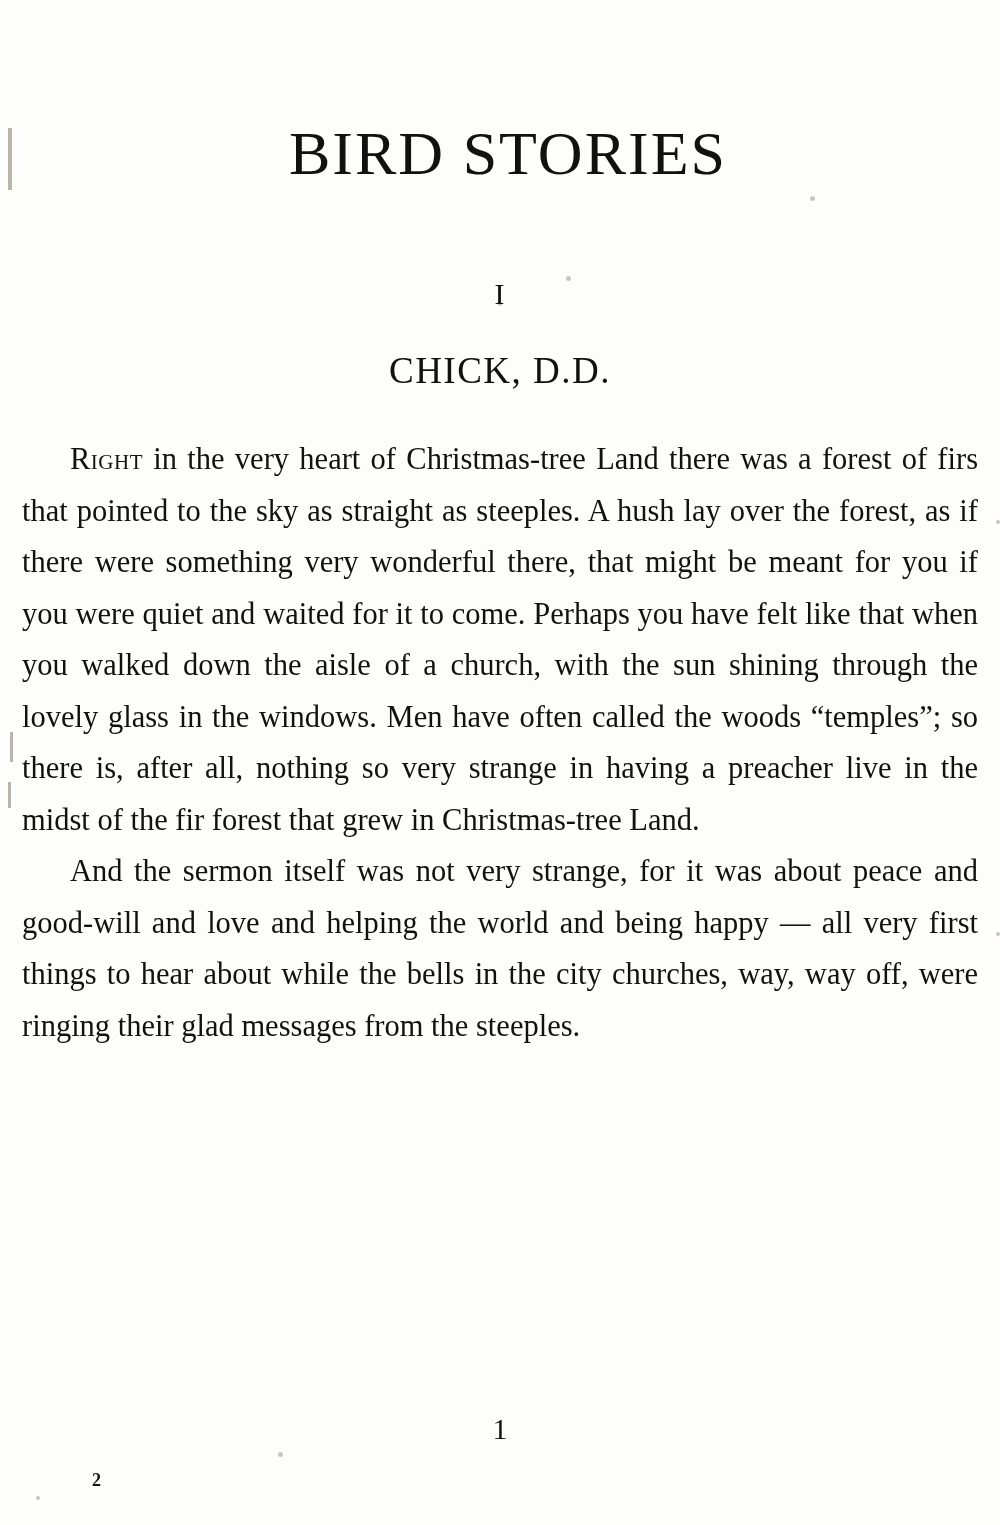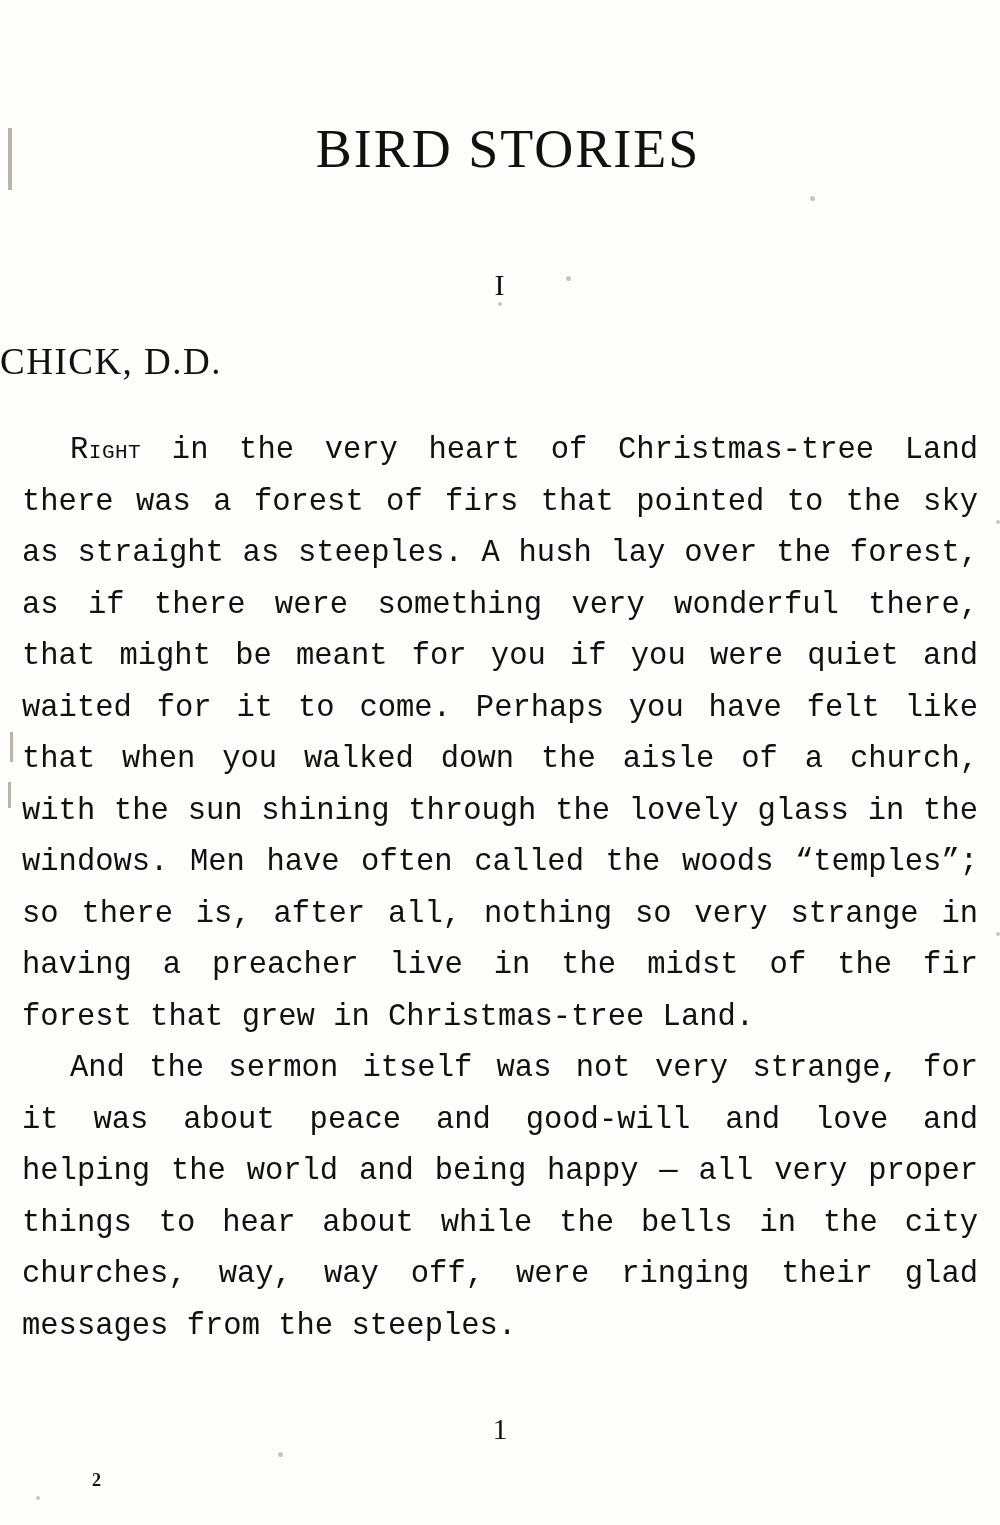--- a/index.html
+++ b/index.html
@@ -28,48 +28,47 @@
     background: #b9b5ad;
   }
   .content {
     position: absolute;
     left: 0;
     right: 0;
     top: 0;
   }
   .book-title {
     text-align: center;
-    font-size: 54px;
+    font-size: 62px;
     letter-spacing: 2px;
     margin: 118px 0 0 16px;
     font-weight: normal;
     font-family: "Liberation Serif", serif;
   }
   .chapter-number {
     text-align: center;
     font-size: 30px;
     margin: 88px 0 0 0;
     font-weight: normal;
     letter-spacing: 1px;
   }
   .chapter-title {
-    text-align: left;
+    text-align: center;
     font-size: 37px;
     margin: 38px 0 0 0;
     font-weight: normal;
     letter-spacing: 1.5px;
   }
   .body-text {
     margin: 42px 22px 0 22px;
     font-size: 30.5px;
     line-height: 51.5px;
     text-align: justify;
     text-justify: inter-word;
     hyphens: manual;
-    font-family: Liberation Mono, monospace;
   }
   .body-text p {
     margin: 0;
     text-indent: 48px;
   }
   .smallcaps {
     font-variant: small-caps;
     font-size: 30.5px;
     letter-spacing: 0.5px;
   }
@@ -112,21 +111,21 @@
   <div class="content">
 
     <h1 class="book-title">BIRD STORIES</h1>
 
     <div class="chapter-number">I</div>
 
     <div class="chapter-title">CHICK,  D.D.</div>
 
     <div class="body-text">
       <p><span class="smallcaps">Right</span><span> in the very heart of Christmas-tree Land there was a forest of firs that pointed to the sky as straight as steeples.  A hush lay over the forest, as if there were something very wonderful there, that might be meant for you if you were quiet and waited for it to come.  Perhaps you have felt like that when you walked down the aisle of a church, with the sun shining through the lovely glass in the windows.  Men have often called the woods “temples”; so there is, after all, nothing so very strange in having a preacher live in the midst of the fir forest that grew in Christmas-tree Land.</span></p>
-      <p><span>And the sermon itself was not very strange, for it was about peace and good-will and love and helping the world and being happy — all very proper things to hear about while the bells in the city churches, way, way off, were ringing their glad messages from the steeples.</span></p>
+      <p><span>And the sermon itself was not very strange, for it was about peace and good-will and love and helping the world and being happy — all very first things to hear about while the bells in the city churches, way, way off, were ringing their glad messages from the steeples.</span></p>
     </div>
 
   </div>
 
   <div class="folio">1</div>
 
   <div class="signature-mark">2</div>
 
 </div>
 

